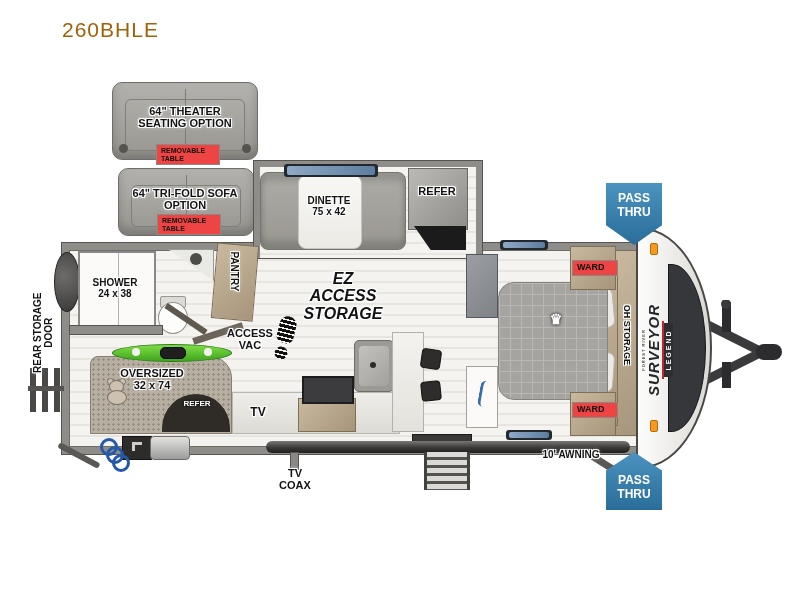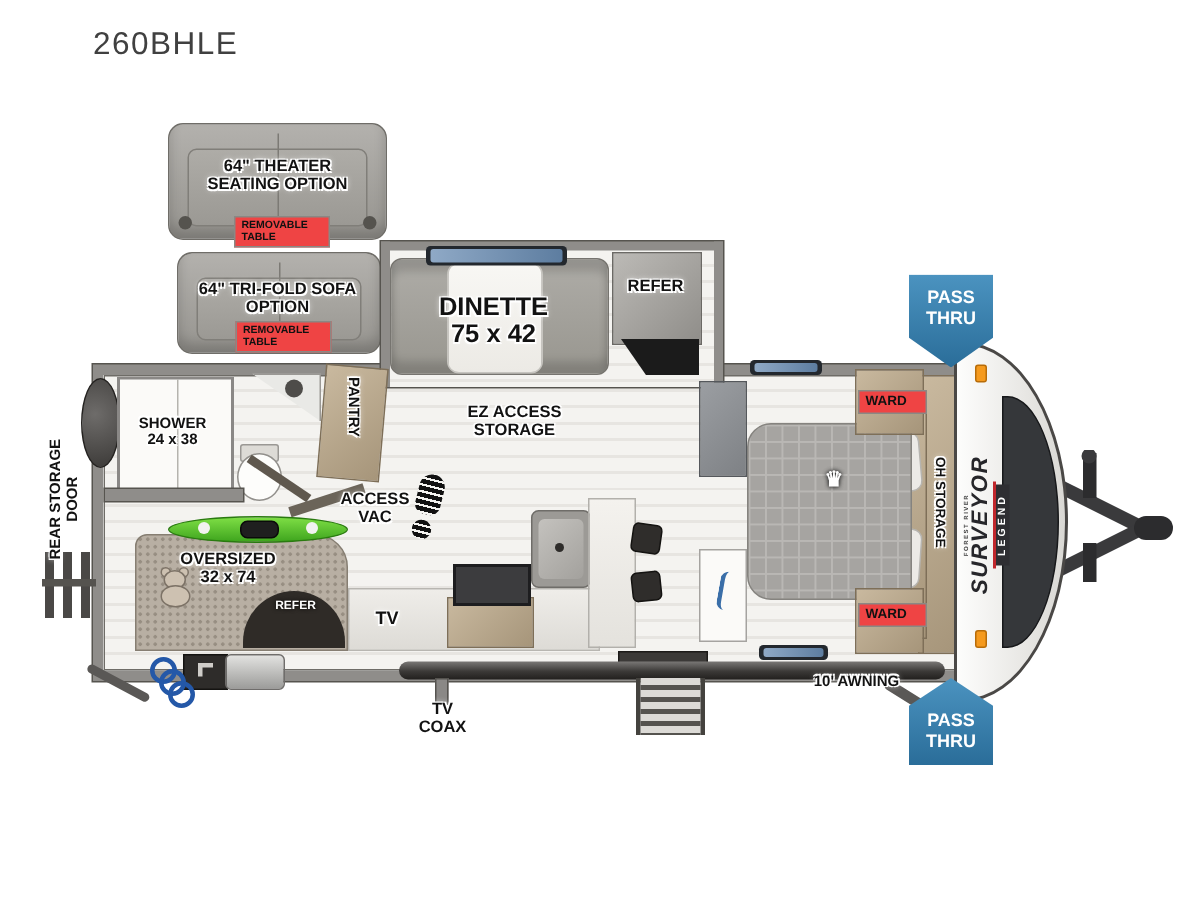--- a/index.html
+++ b/index.html
@@ -2,21 +2,21 @@
 <html><head>
 <meta charset="utf-8">
 <style>
   html,body{margin:0;padding:0;background:#fff;}
   .canvas{position:relative;width:800px;height:600px;background:#fff;overflow:hidden;
           font-family:"Liberation Sans",sans-serif;}
   .abs{position:absolute;}
   .lbl{position:absolute;font-weight:bold;color:#121212;text-align:center;
        white-space:pre-line;line-height:1.08;z-index:6;
        text-shadow:-1px -1px 0 #fff,1px -1px 0 #fff,-1px 1px 0 #fff,1px 1px 0 #fff,0 0 4px #fff;}
-  .title{position:absolute;left:62px;top:18px;font-size:21px;color:#404040;letter-spacing:1px;z-index:6;}
+  .title{position:absolute;left:62px;top:18px;font-size:21px;color:#a16207;letter-spacing:1px;z-index:6;}
   
   .sofa{position:absolute;background:linear-gradient(180deg,#b3b1ad,#96948f);
         border:1px solid #6f6d68;border-radius:10px;box-shadow:inset 0 -6px 8px rgba(0,0,0,.18);z-index:2;}
   .sofa .seat{position:absolute;left:12px;right:12px;top:16px;bottom:8px;
         background:linear-gradient(180deg,#aeaca7,#9b9994);border:1px solid #807e79;border-radius:6px;}
   .sofa .seam{position:absolute;left:50%;top:6px;bottom:10px;width:1px;background:#7c7a75;}
   .sofa .foot{position:absolute;width:9px;height:9px;border-radius:50%;background:#55534e;bottom:6px;}
   .chip{position:absolute;background:#ef4444;border:1px solid #8a8884;color:#111;font-weight:bold;
         font-size:7px;line-height:1.1;text-align:left;white-space:pre-line;padding:2px 4px;z-index:5;}
   
@@ -99,27 +99,27 @@
     </div>
   <div class="window" style="left:500px;top:240px;width:48px;height:10px;">
       <div class="glass"></div>
     </div>
   <div class="window" style="left:506px;top:430px;width:46px;height:10px;">
       <div class="glass"></div>
     </div>
 
   <div class="furn" style="left:260px;top:172px;width:144px;height:76px;background:linear-gradient(180deg,#aeaca7,#98968f);border:1px solid #76746f;border-radius:8px;box-shadow:inset 0 8px 6px rgba(0,0,0,.15),inset 0 -8px 6px rgba(0,0,0,.15);"></div>
   <div class="furn" style="left:298px;top:175px;width:62px;height:72px;background:linear-gradient(180deg,#f8f7f4,#eceae5);border:1px solid #c6c4bf;border-radius:8px;"></div>
-  <div class="lbl" style="left:284px;top:196px;width:90px;font-size:17px;">DINETTE
+  <div class="lbl" style="left:284px;top:196px;width:90px;font-size:10px;">DINETTE
 75 x 42</div>
 
   <div class="furn" style="left:408px;top:168px;width:58px;height:60px;background:linear-gradient(135deg,#bcbab6,#8f8d89);border:1px solid #6b6965;"></div>
   <div class="furn" style="left:414px;top:226px;width:52px;height:24px;background:#1b1b1b;clip-path:polygon(0 0,100% 0,100% 100%,32% 100%);"></div>
   <div class="lbl" style="left:408px;top:186px;width:58px;font-size:11px;">REFER</div>
-  <div class="lbl" style="left:298px;top:270px;width:90px;font-size:11px;">EZ ACCESS
+  <div class="lbl" style="left:298px;top:270px;width:90px;font-size:16px;font-style:italic;">EZ ACCESS
 STORAGE</div>
 
   <div class="furn whitebox" style="left:78px;top:251px;width:74px;height:76px;border:2px solid #8a8886;">
     <div class="abs" style="left:38px;top:0;bottom:0;width:1px;background:#b5b3ae;"></div>
   </div>
   <div class="lbl" style="left:74px;top:278px;width:82px;font-size:10px;">SHOWER
 24 x 38</div>
   <div class="furn" style="left:168px;top:249px;width:44px;height:30px;background:#e9e9e6;border:1px solid #9a9894;clip-path:polygon(0 0,100% 0,100% 100%);"></div>
   <div class="furn" style="left:190px;top:253px;width:12px;height:12px;background:#4e4c49;border-radius:50%;"></div>
   <div class="furn" style="left:160px;top:296px;width:24px;height:10px;background:#dddbd6;border:1px solid #9a9894;border-radius:2px;"></div>

